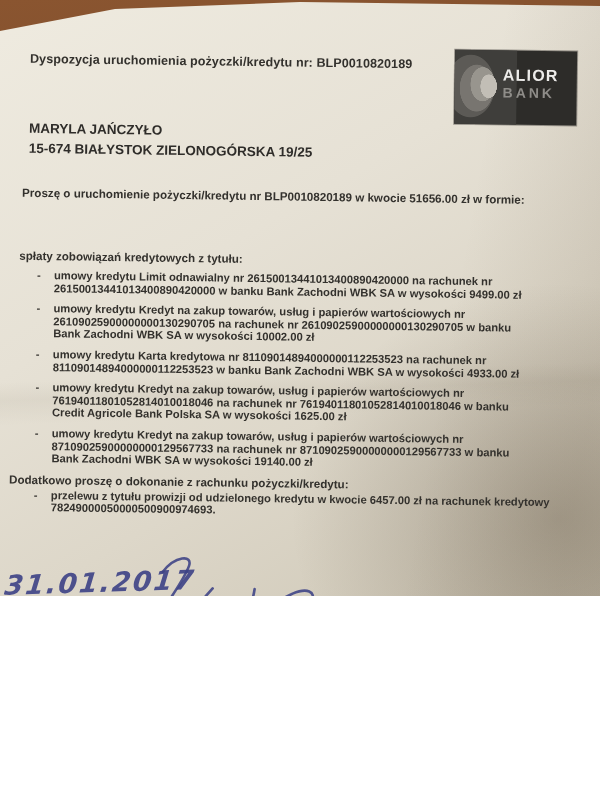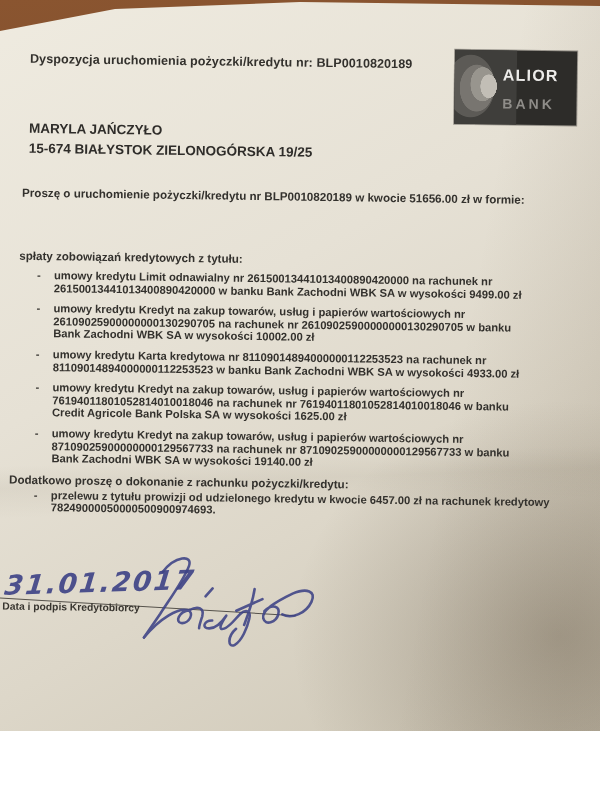--- a/index.html
+++ b/index.html
@@ -1,17 +1,17 @@
 <!DOCTYPE html>
 <html><head>
 <meta charset="utf-8">
 <style>
   html,body{margin:0;padding:0;}
   body{width:600px;height:800px;overflow:hidden;font-family:"Liberation Sans",sans-serif;}
-  .photo{position:relative;width:600px;height:731px;background:linear-gradient(175deg,#8a5530 0%,#7a4a2a 40%,#6d4226 100%);overflow:hidden;}
+  .photo{position:relative;width:600px;height:596px;background:linear-gradient(175deg,#8a5530 0%,#7a4a2a 40%,#6d4226 100%);overflow:hidden;}
   .paper{position:absolute;inset:0;
     clip-path:polygon(0 31px,115px 9px,300px 2px,600px 6px,600px 800px,0 800px);
     background:linear-gradient(150deg,#efebe0 0%,#e6e1d5 40%,#ddd7c9 65%,#cdc6b5 100%);}
   .paper::before{content:"";position:absolute;inset:0;
     background:linear-gradient(178deg,transparent 62%,rgba(120,110,90,.08) 65%,transparent 69%);}
   .paper::after{content:"";position:absolute;inset:0;
     background:radial-gradient(430px 380px at 93% 87%,rgba(70,56,38,.30),transparent 62%),
                linear-gradient(100deg,transparent 72%,rgba(95,78,56,.12) 94%);}
   .content{position:absolute;inset:0;transform:rotate(.8deg);transform-origin:40px 60px;color:#33312d;z-index:2;}
 
@@ -20,21 +20,21 @@
   .logo{position:absolute;left:455px;top:44px;width:122px;height:74px;background:#2d2c29;box-shadow:0 0 0 1px rgba(40,38,34,.4);}
   .statue{position:absolute;left:0;top:0;width:62px;height:74px;overflow:hidden;
     background:
       radial-gradient(14px 20px at 34px 36px,#c2beb6 0 58%,transparent 60%),
       radial-gradient(20px 28px at 28px 34px,#98958e 0 60%,transparent 62%),
       radial-gradient(26px 36px at 22px 38px,#787570 0 64%,transparent 66%),
       radial-gradient(34px 44px at 16px 36px,#5c5a56 0 70%,transparent 72%),
       #3f3e3b;}
   .brand{position:absolute;left:48px;top:16px;}
   .brand-alior{font-size:16px;font-weight:700;color:#edecea;letter-spacing:1.2px;}
-  .brand-bank{font-size:14px;font-weight:700;color:#8f8d89;letter-spacing:3px;margin-top:11px;}
+  .brand-bank{font-size:14px;font-weight:700;color:#8f8d89;letter-spacing:3px;margin-top:0;}
 
   .recipient{position:absolute;left:30px;top:119px;font-size:13.5px;font-weight:700;line-height:20px;color:#2f2d2a;}
   .intro{position:absolute;left:24px;top:186px;font-size:11.6px;font-weight:700;}
 
   .flow{position:absolute;left:0;right:0;top:249px;}
   .heading{margin-left:22px;font-size:11.6px;font-weight:700;margin-bottom:7px;}
   .bullets{margin:0;}
   .bullet{display:flex;margin:0 0 8px 40px;font-size:11.2px;font-weight:700;}
   .dash{width:17px;flex:none;}
   .lines{line-height:12.6px;}

